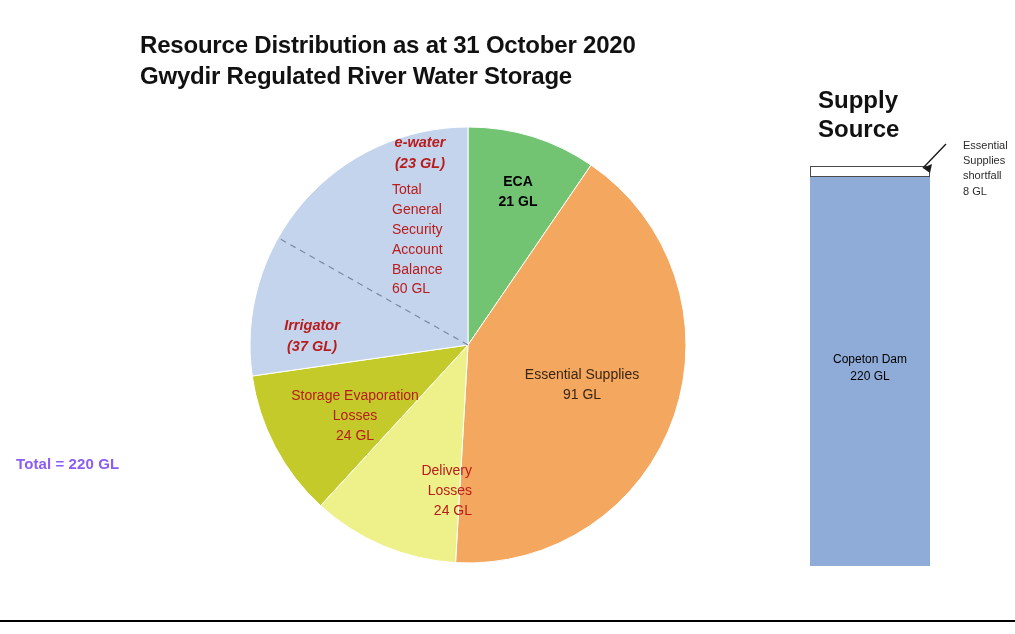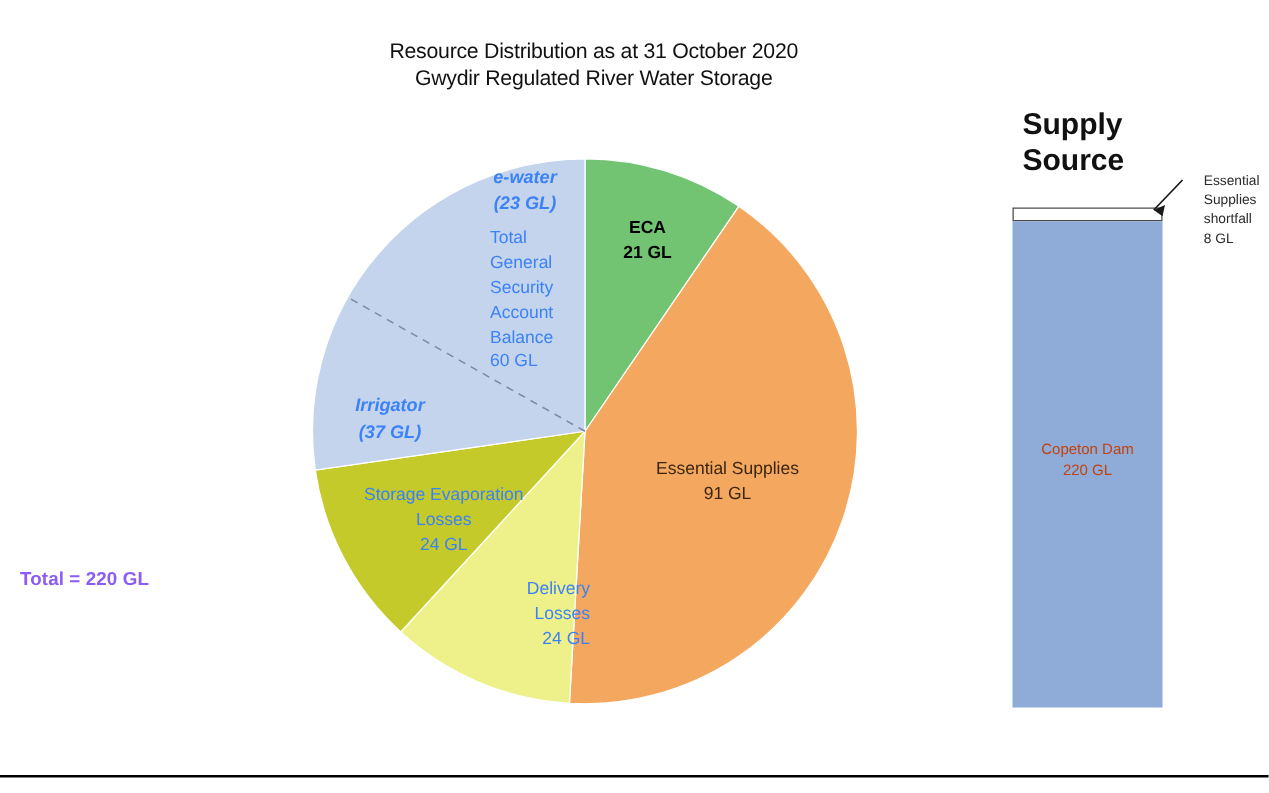--- a/index.html
+++ b/index.html
@@ -23,23 +23,22 @@
     width: 1015px;
     height: 634px;
   }
 
   
   .chart-title {
     position: absolute;
     left: 140px;
     top: 30px;
     width: 670px;
-    text-align: center;
-    font-size: 17px;
-    font-weight: normal;
+    font-size: 24px;
+    font-weight: bold;
     line-height: 1.28;
     letter-spacing: -0.2px;
     color: #111111;
   }
   .chart-title .line2 { display: block; }
 
   
   .supply-heading {
     position: absolute;
     left: 818px;
@@ -69,21 +68,21 @@
     left: 0; top: 0;
     width: 1015px;
     height: 634px;
     overflow: visible;
   }
 
   
   .pie-label {
     position: absolute;
     text-align: center;
-    color: #3b82f6;
+    color: #b91c1c;
     line-height: 1.42;
     font-size: 14px;
     pointer-events: none;
   }
   .pie-label.italic {
     font-style: italic;
     font-weight: bold;
     font-size: 14.5px;
   }
 
@@ -122,21 +121,21 @@
     box-sizing: border-box;
   }
   .bar-fill-label {
     position: absolute;
     left: 810px;
     top: 351px;
     width: 120px;
     text-align: center;
     font-size: 12px;
     line-height: 1.45;
-    color: #c2410c;
+    color: #000000;
   }
 
   
   .annotation {
     position: absolute;
     left: 951px;
     top: 138px;
     width: 60px;
     font-size: 11px;
     line-height: 1.38;

